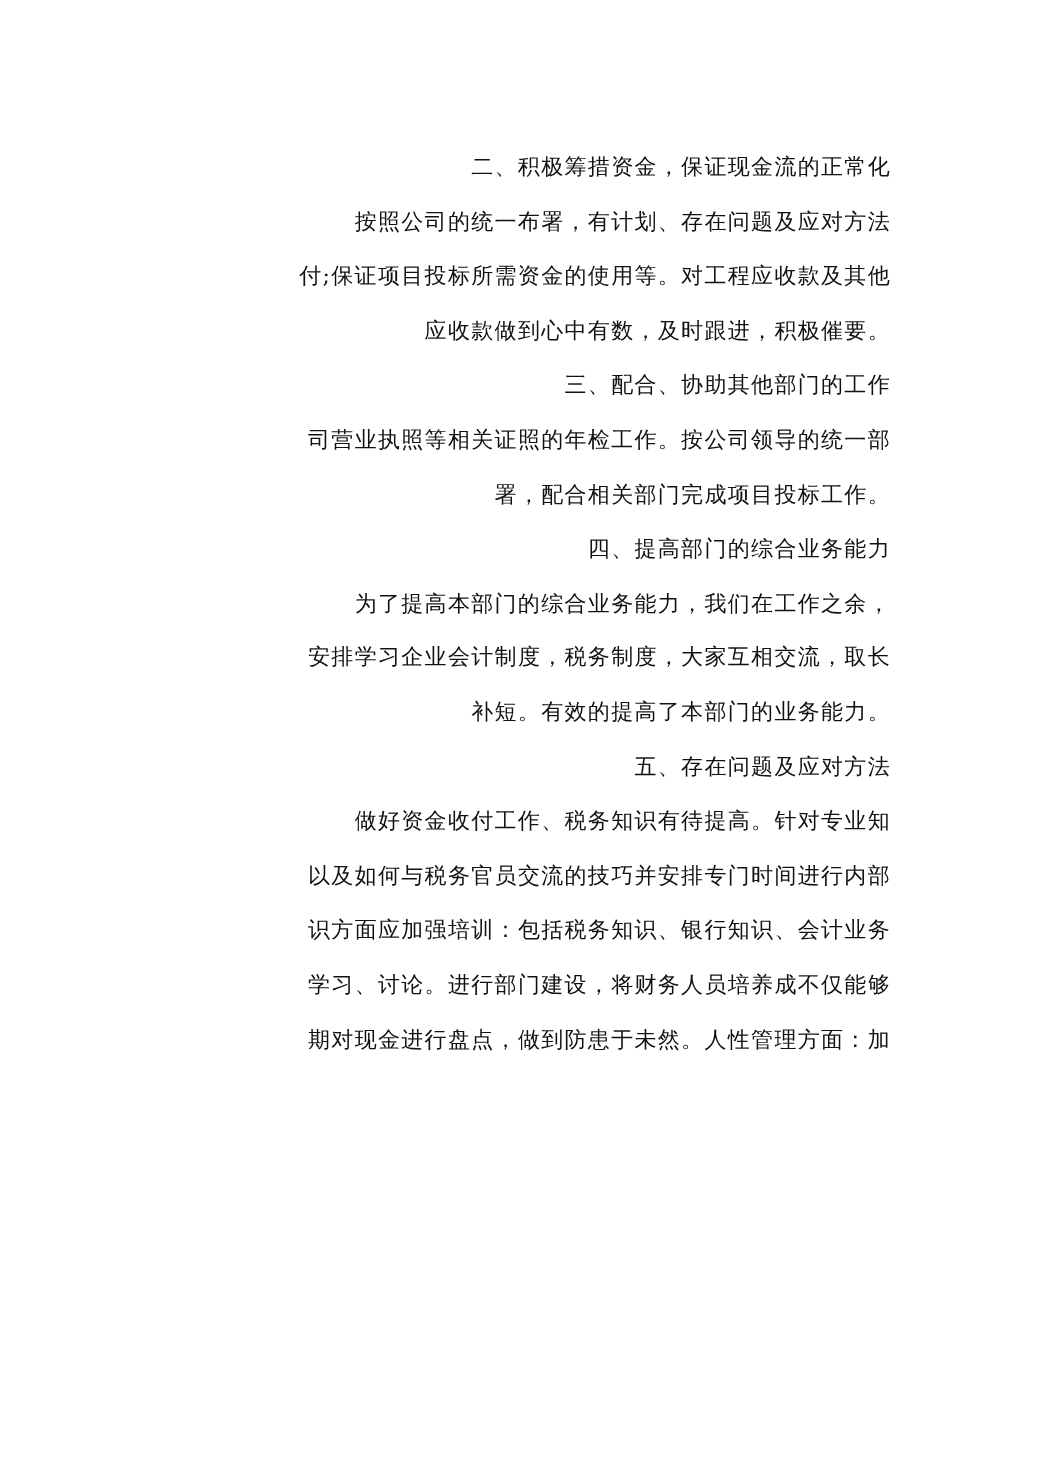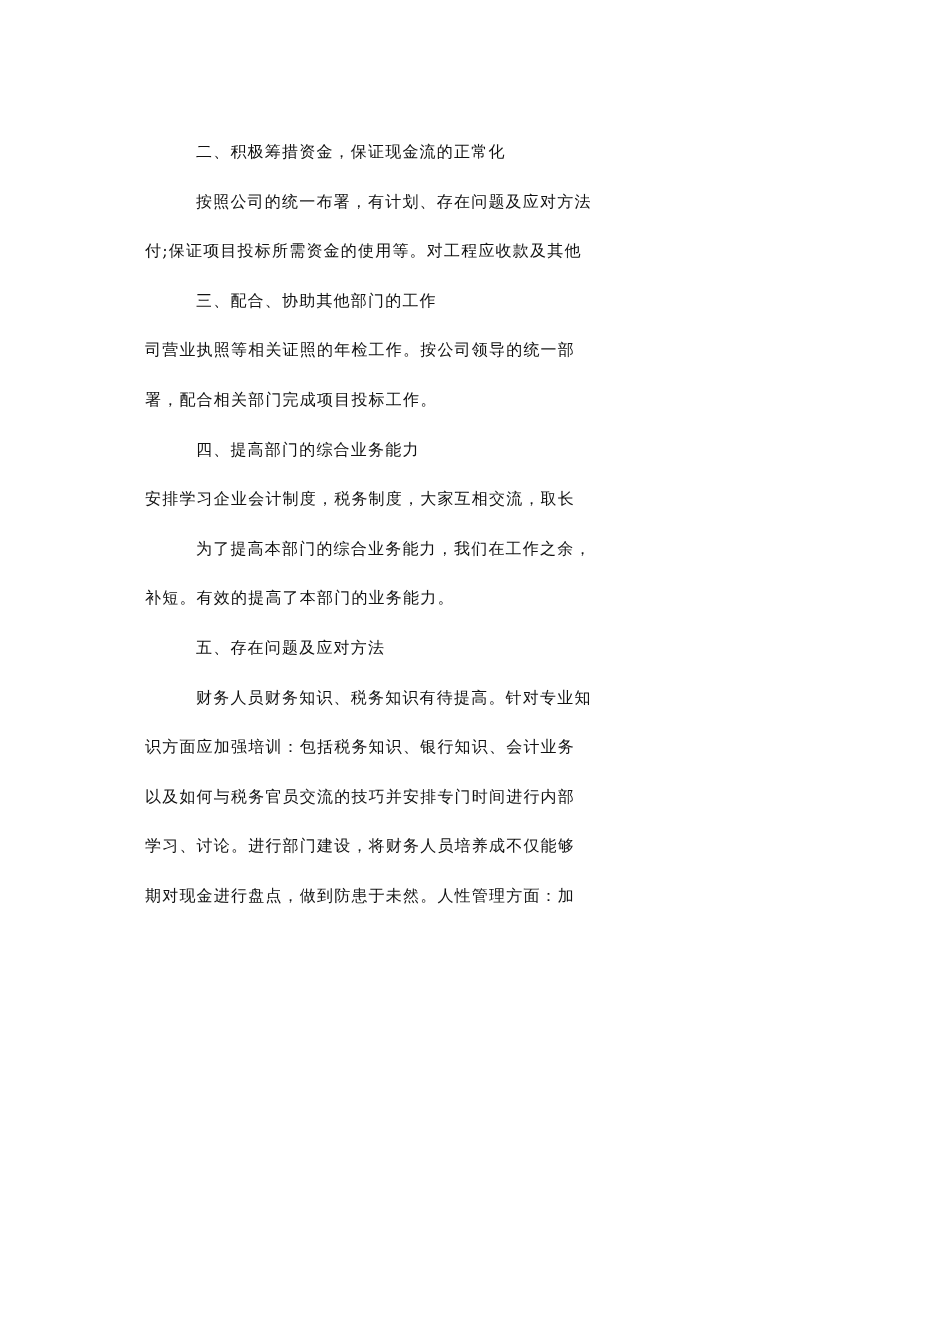--- a/index.html
+++ b/index.html
@@ -17,54 +17,56 @@
     }
     .page {
       position: absolute;
       left: 145px;
       top: 127px;
       width: 665px;
     }
     .line {
       height: 49.6px;
       line-height: 49.6px;
-      font-size: 16px;
+      font-size: 20px;
       letter-spacing: 1.2px;
       white-space: nowrap;
+      text-align: right;
     }
     .indent {
       padding-left: 51px;
     }
   </style>
 </head>
 <body>
 
 <div class="page">
 
   <div>
     <div class="line indent">二、积极筹措资金，保证现金流的正常化</div>
     <div class="line indent">按照公司的统一布署，有计划、存在问题及应对方法</div>
     <div class="line">付;保证项目投标所需资金的使用等。对工程应收款及其他</div>
+    <div class="line">应收款做到心中有数，及时跟进，积极催要。</div>
   </div>
 
   <div>
     <div class="line indent">三、配合、协助其他部门的工作</div>
     <div class="line">司营业执照等相关证照的年检工作。按公司领导的统一部</div>
     <div class="line">署，配合相关部门完成项目投标工作。</div>
   </div>
 
   <div>
     <div class="line indent">四、提高部门的综合业务能力</div>
+    <div class="line indent">为了提高本部门的综合业务能力，我们在工作之余，</div>
     <div class="line">安排学习企业会计制度，税务制度，大家互相交流，取长</div>
-    <div class="line indent">为了提高本部门的综合业务能力，我们在工作之余，</div>
     <div class="line">补短。有效的提高了本部门的业务能力。</div>
   </div>
 
   <div>
     <div class="line indent">五、存在问题及应对方法</div>
-    <div class="line indent">财务人员财务知识、税务知识有待提高。针对专业知</div>
+    <div class="line indent">做好资金收付工作、税务知识有待提高。针对专业知</div>
+    <div class="line">以及如何与税务官员交流的技巧并安排专门时间进行内部</div>
     <div class="line">识方面应加强培训：包括税务知识、银行知识、会计业务</div>
-    <div class="line">以及如何与税务官员交流的技巧并安排专门时间进行内部</div>
     <div class="line">学习、讨论。进行部门建设，将财务人员培养成不仅能够</div>
     <div class="line">期对现金进行盘点，做到防患于未然。人性管理方面：加</div>
   </div>
 
 </div>
 
 </body></html>

